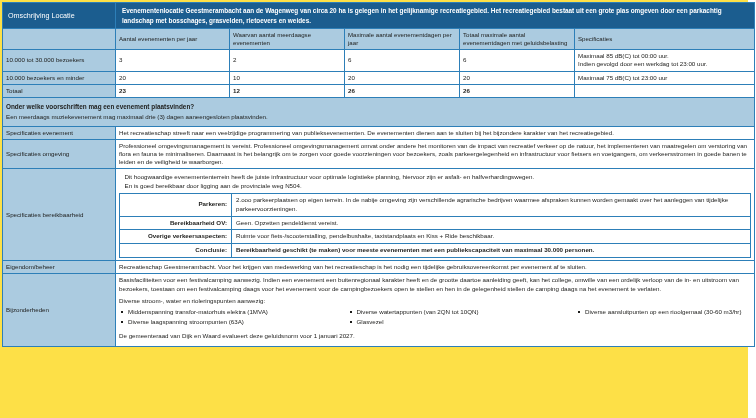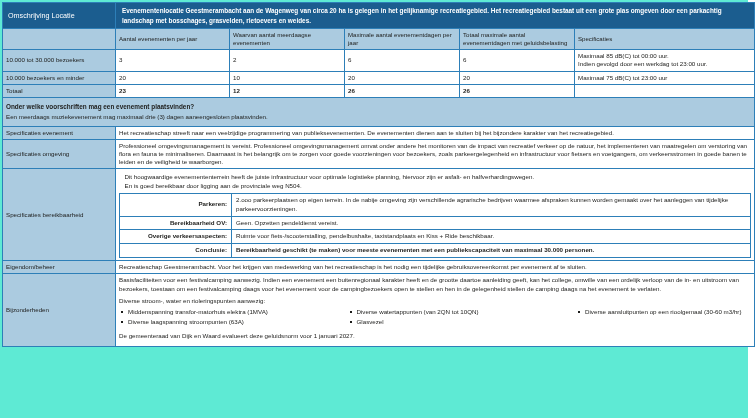--- a/index.html
+++ b/index.html
@@ -15,21 +15,21 @@
     font-size: 6.2px;
     color: #1d1d1b;
     overflow: hidden;
   }
 
   .sheet {
     width: 748px;
     height: 418px;
     box-sizing: border-box;
     padding: 2px 2px 2px 2px;
-    background: #5eead4;
+    background: #fde047;
   }
 
   table.grid {
     border-collapse: collapse;
     table-layout: fixed;
     width: 752px;
   }
   table.grid td, table.grid th {
     border: 0.6px solid #2d7fb8;
     vertical-align: middle;

